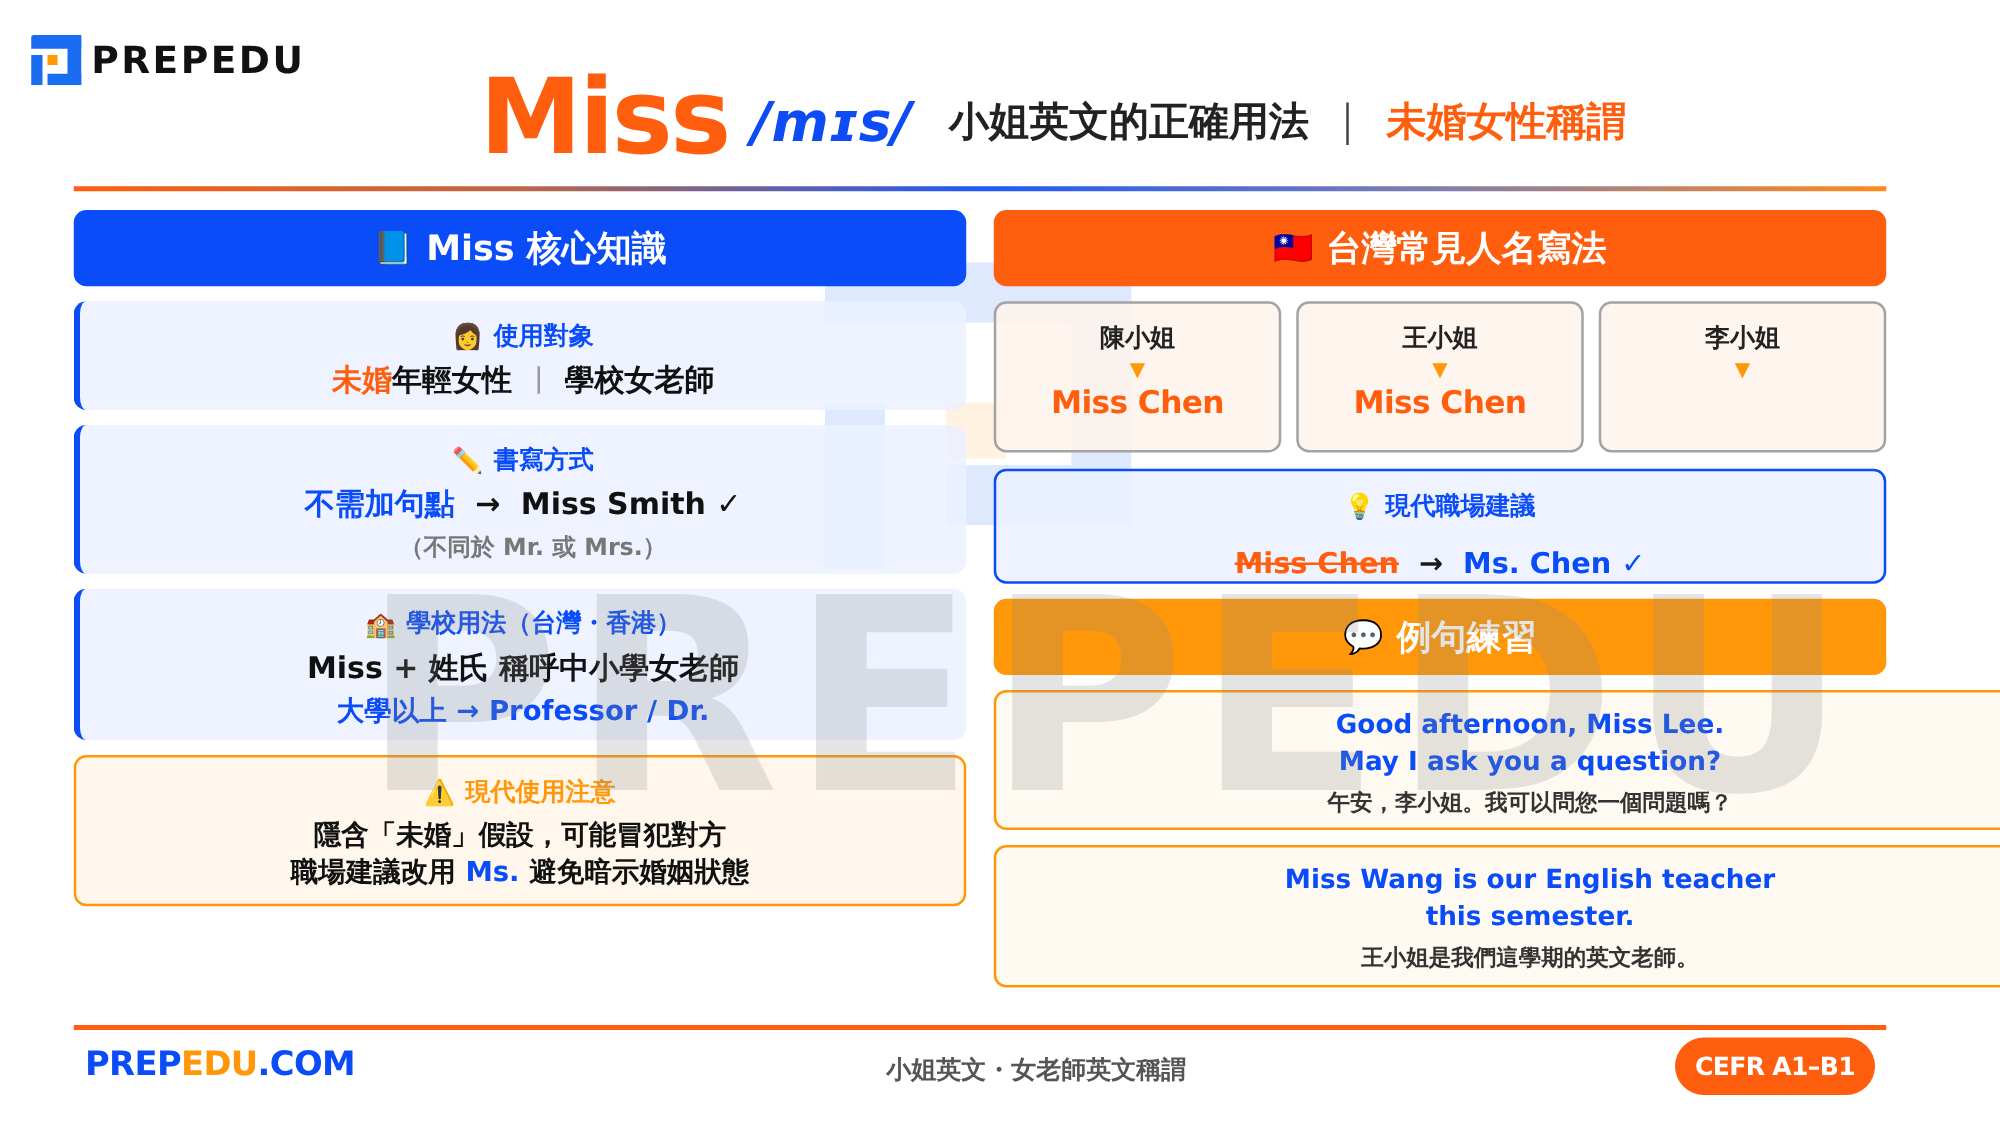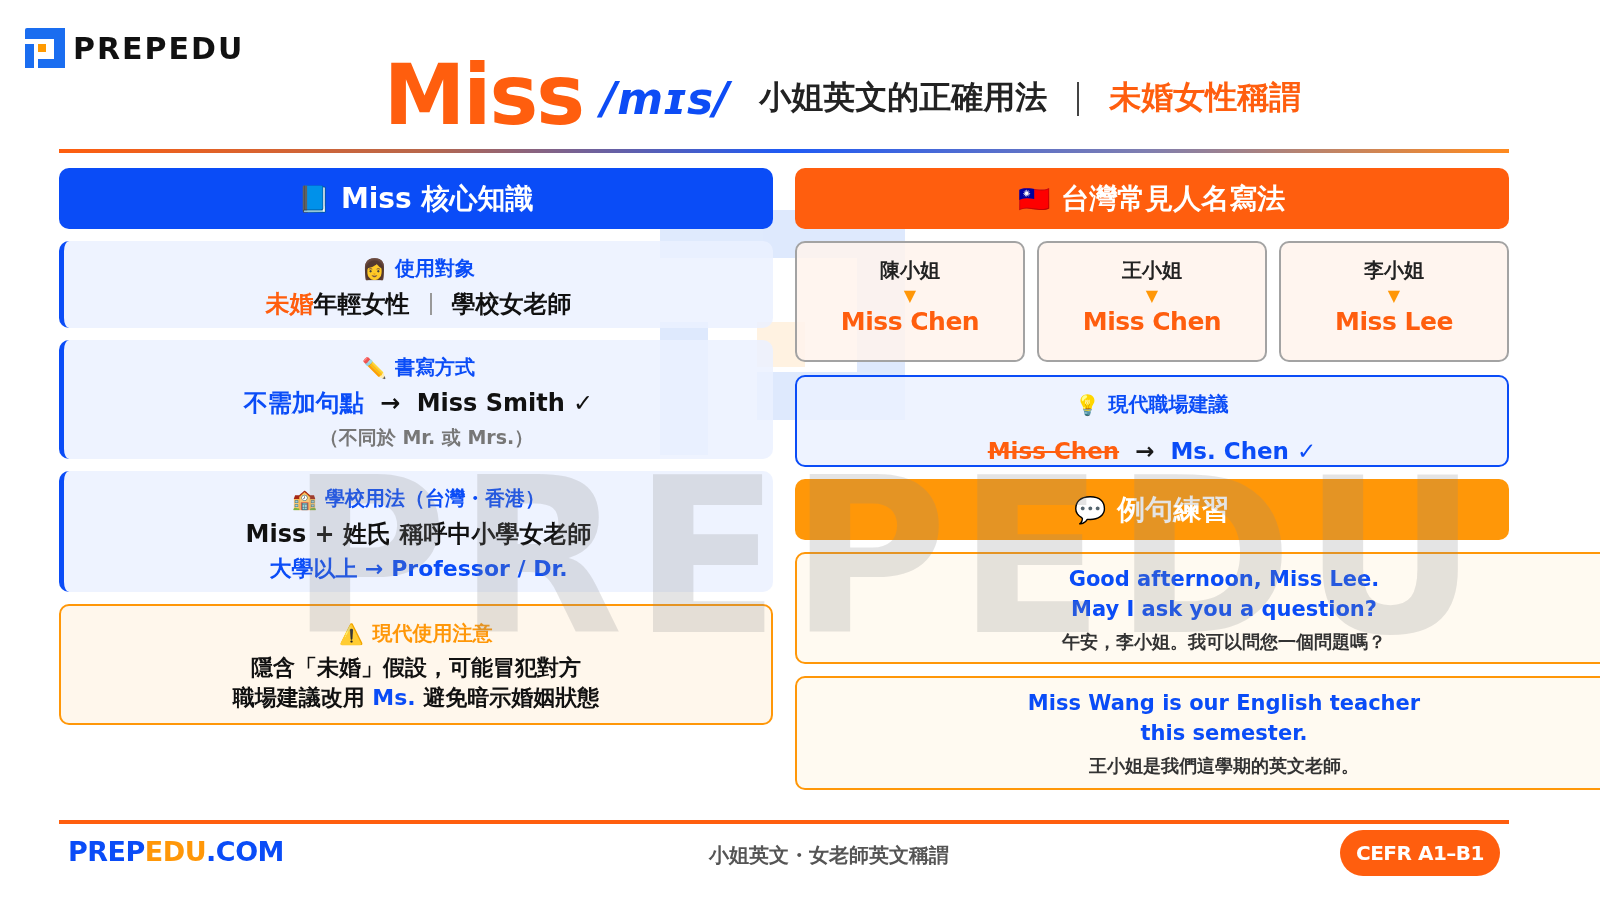--- a/index.html
+++ b/index.html
@@ -179,21 +179,20 @@
       <div class="name-en">Miss Chen</div>
     </div>
     <div class="name-card">
       <div class="name-zh">王小姐</div>
       <div class="name-arrow">▼</div>
       <div class="name-en">Miss Chen</div>
     </div>
     <div class="name-card">
       <div class="name-zh">李小姐</div>
       <div class="name-arrow">▼</div>
-      <div class="name-en">Miss Lee</div>
     </div>
   </div>
 
   <div class="tip">
     <div class="card-head">
       <span>💡</span>
       <span>現代職場建議</span>
     </div>
     <div class="tip-line">
       <span class="strike">Miss Chen</span>

